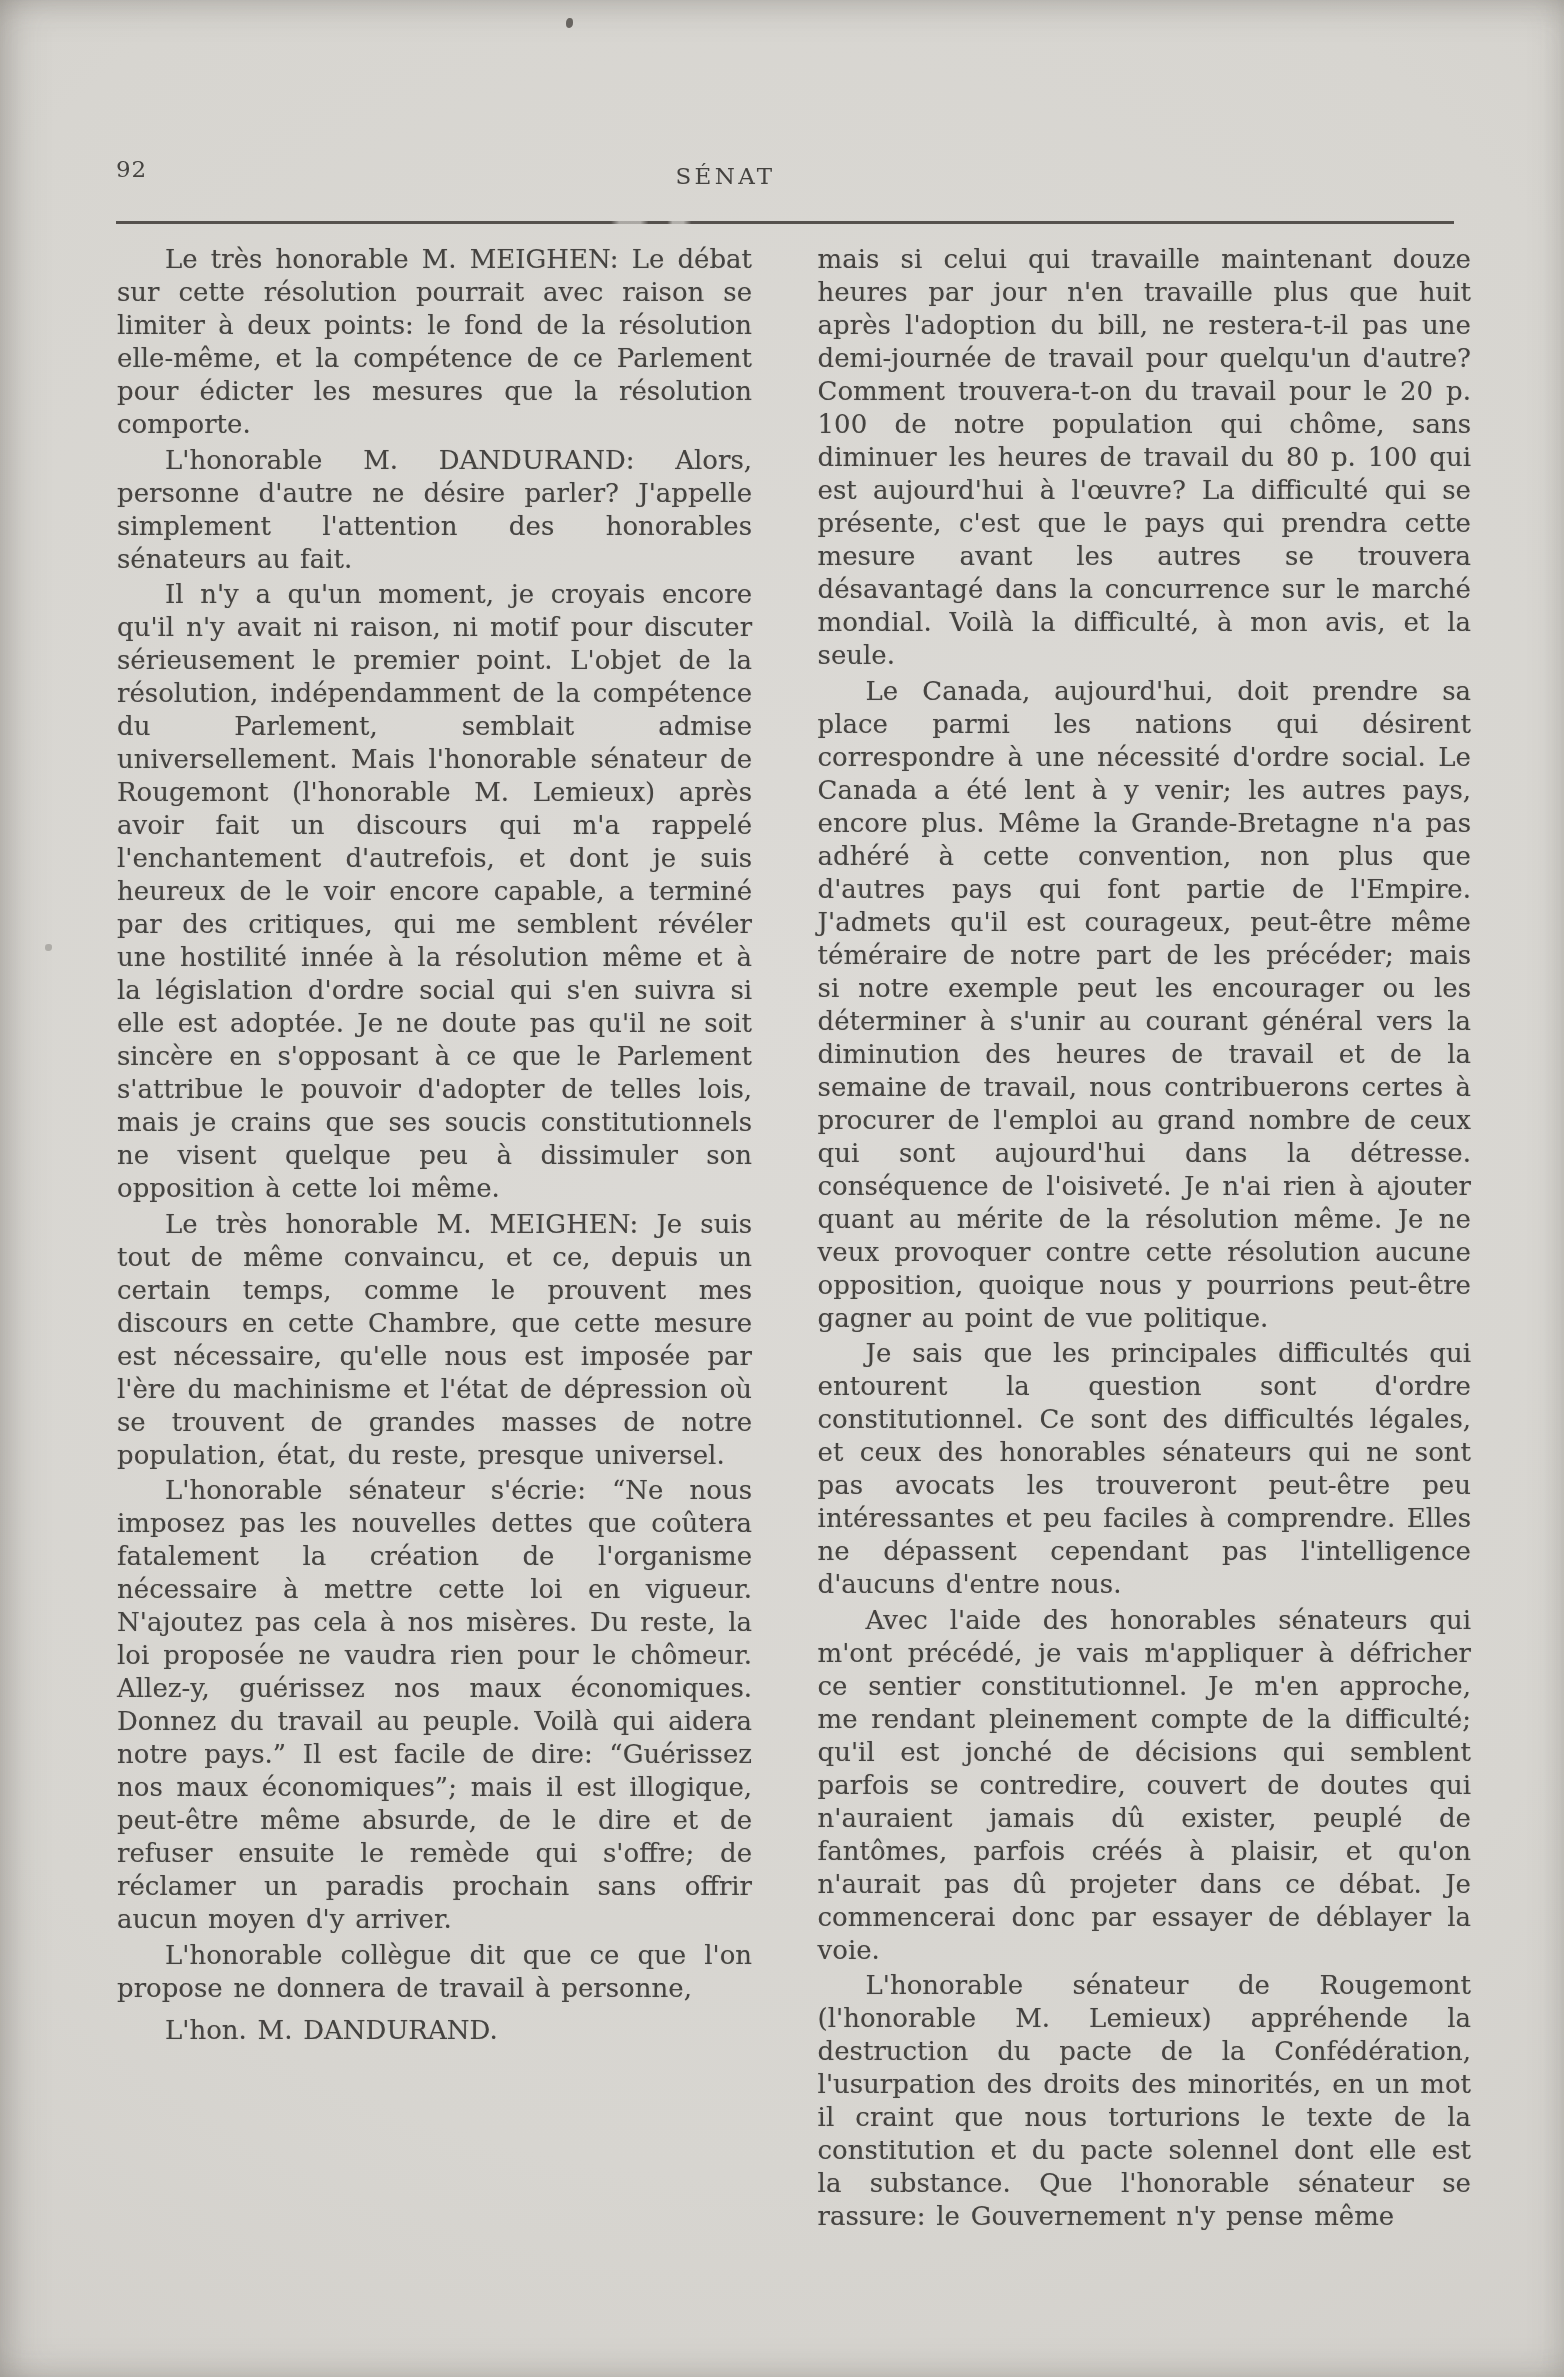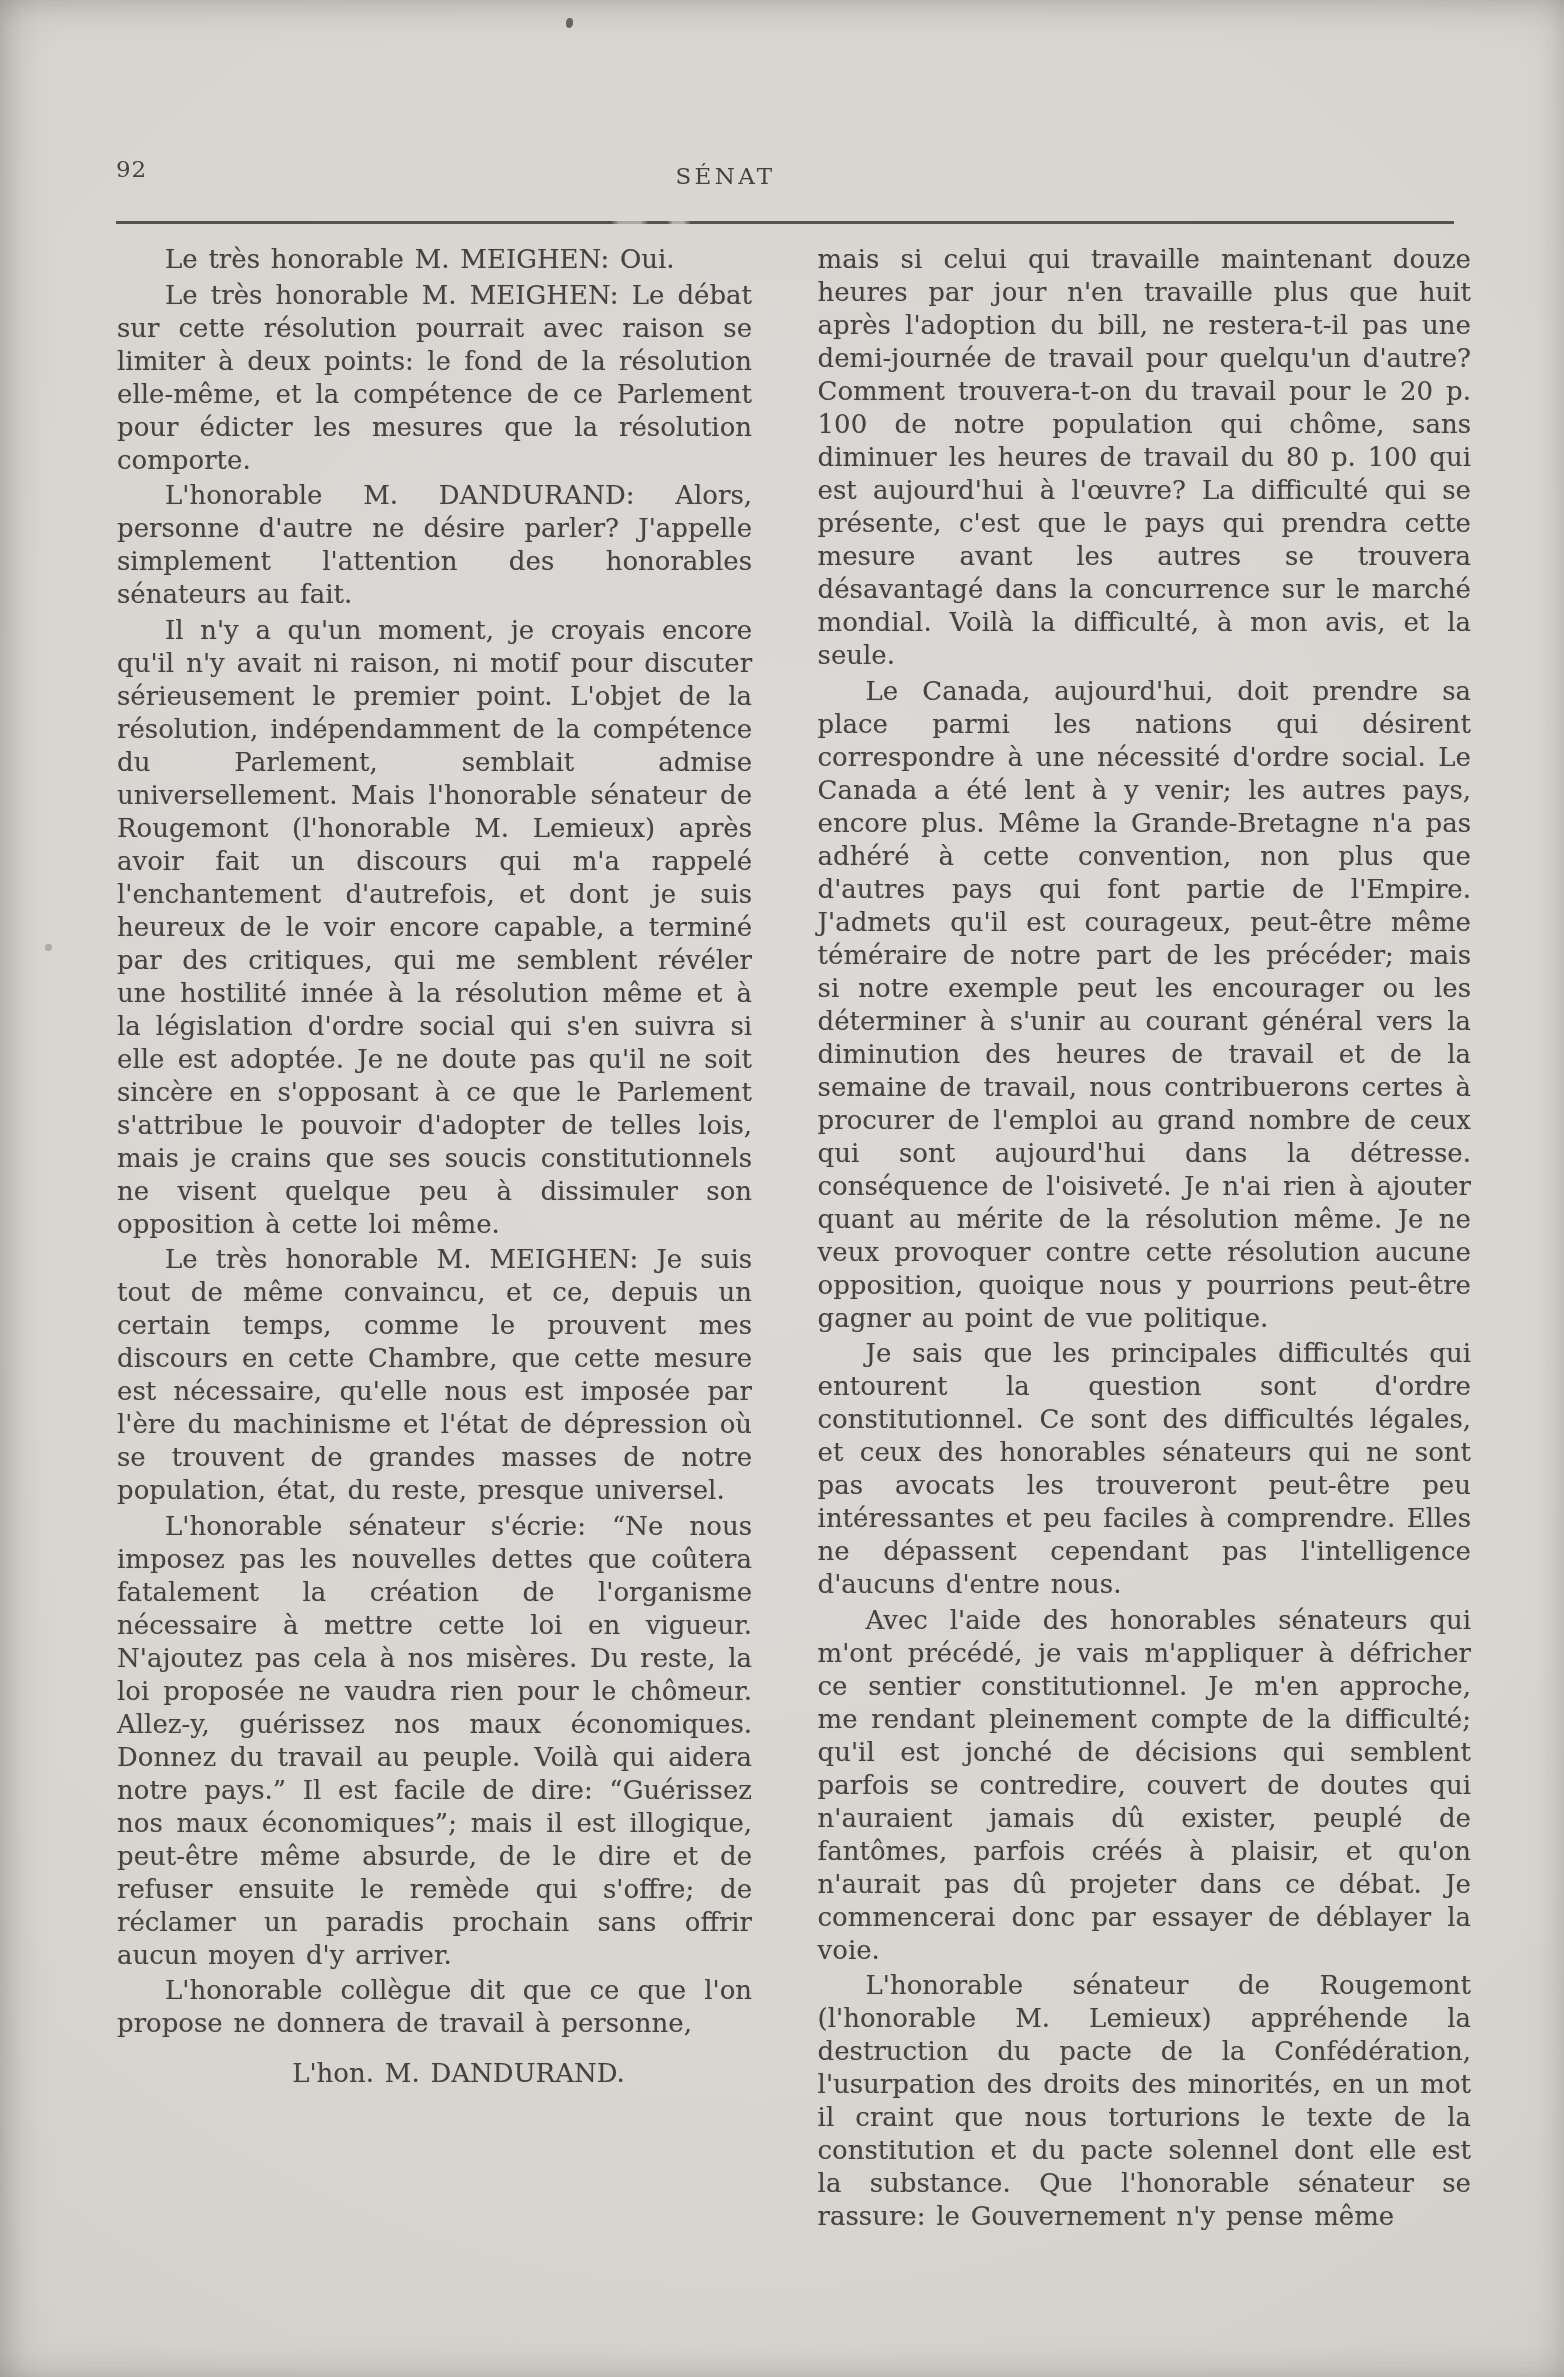--- a/index.html
+++ b/index.html
@@ -67,22 +67,22 @@
     text-shadow: 0 0 0.8px rgba(69,67,64,.35);
   }
   .column.left  { width: 657px; }
   .column.right { width: 676px; margin-left: 45px; }
   .column p {
     margin: 0 0 2.5px 0;
     text-indent: 48px;
   }
   .column p.no-indent { text-indent: 0; }
   .column p.attribution {
-    margin-top: 17px;
-    text-align: center;
+    margin-top: 9px;
+    text-align: left;
   }
   .speck {
     position: absolute;
     border-radius: 50% 42% 52% 46%;
   }
   .speck-top {
     left: 566px;
     top: 18px;
     width: 7.4px;
     height: 9.8px;
@@ -108,21 +108,20 @@
 
   <div class="page-number">92</div>
 
   <div class="page-title">SÉNAT</div>
 
   <div class="header-rule"></div>
 
   <main class="columns">
 
     <section class="column left">
-      <p>Le très honorable M. MEIGHEN: Oui.</p>
       <p>Le très honorable M. MEIGHEN: Le débat sur cette résolution pourrait avec raison se limiter à deux points: le fond de la résolution elle-même, et la compétence de ce Parlement pour édicter les mesures que la résolution comporte.</p>
       <p>L'honorable M. DANDURAND: Alors, personne d'autre ne désire parler? J'appelle simplement l'attention des honorables sénateurs au fait.</p>
       <p>Il n'y a qu'un moment, je croyais encore qu'il n'y avait ni raison, ni motif pour discuter sérieusement le premier point. L'objet de la résolution, indépendamment de la compétence du Parlement, semblait admise universellement. Mais l'honorable sénateur de Rougemont (l'honorable M. Lemieux) après avoir fait un discours qui m'a rappelé l'enchantement d'autrefois, et dont je suis heureux de le voir encore capable, a terminé par des critiques, qui me semblent révéler une hostilité innée à la résolution même et à la législation d'ordre social qui s'en suivra si elle est adoptée. Je ne doute pas qu'il ne soit sincère en s'opposant à ce que le Parlement s'attribue le pouvoir d'adopter de telles lois, mais je crains que ses soucis constitutionnels ne visent quelque peu à dissimuler son opposition à cette loi même.</p>
       <p>Le très honorable M. MEIGHEN: Je suis tout de même convaincu, et ce, depuis un certain temps, comme le prouvent mes discours en cette Chambre, que cette mesure est nécessaire, qu'elle nous est imposée par l'ère du machinisme et l'état de dépression où se trouvent de grandes masses de notre population, état, du reste, presque universel.</p>
       <p>L'honorable sénateur s'écrie: “Ne nous imposez pas les nouvelles dettes que coûtera fatalement la création de l'organisme nécessaire à mettre cette loi en vigueur. N'ajoutez pas cela à nos misères. Du reste, la loi proposée ne vaudra rien pour le chômeur. Allez-y, guérissez nos maux économiques. Donnez du travail au peuple. Voilà qui aidera notre pays.” Il est facile de dire: “Guérissez nos maux économiques”; mais il est illogique, peut-être même absurde, de le dire et de refuser ensuite le remède qui s'offre; de réclamer un paradis prochain sans offrir aucun moyen d'y arriver.</p>
       <p>L'honorable collègue dit que ce que l'on propose ne donnera de travail à personne,</p>
       <p class="attribution">L'hon. M. DANDURAND.</p>
     </section>
 
     <section class="column right">

